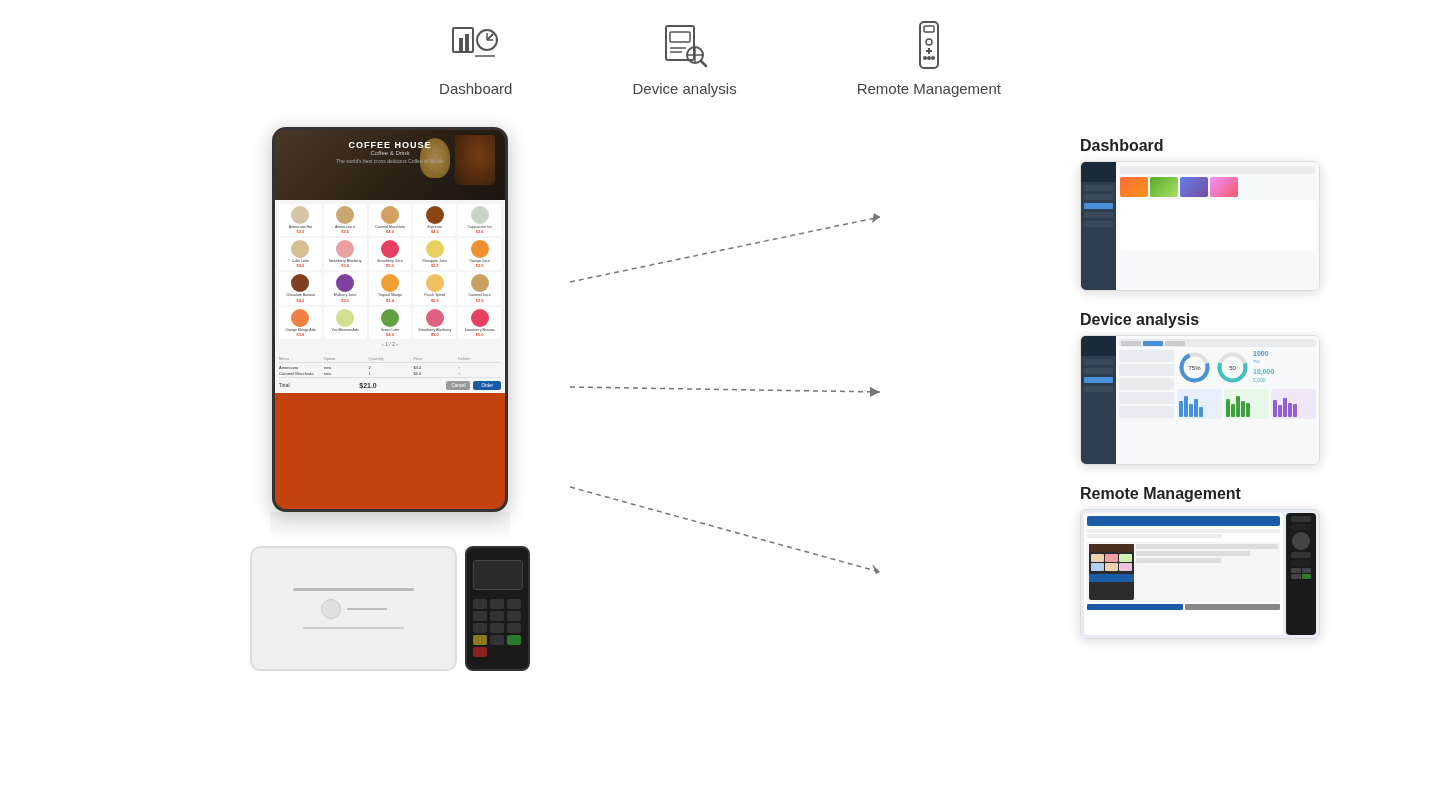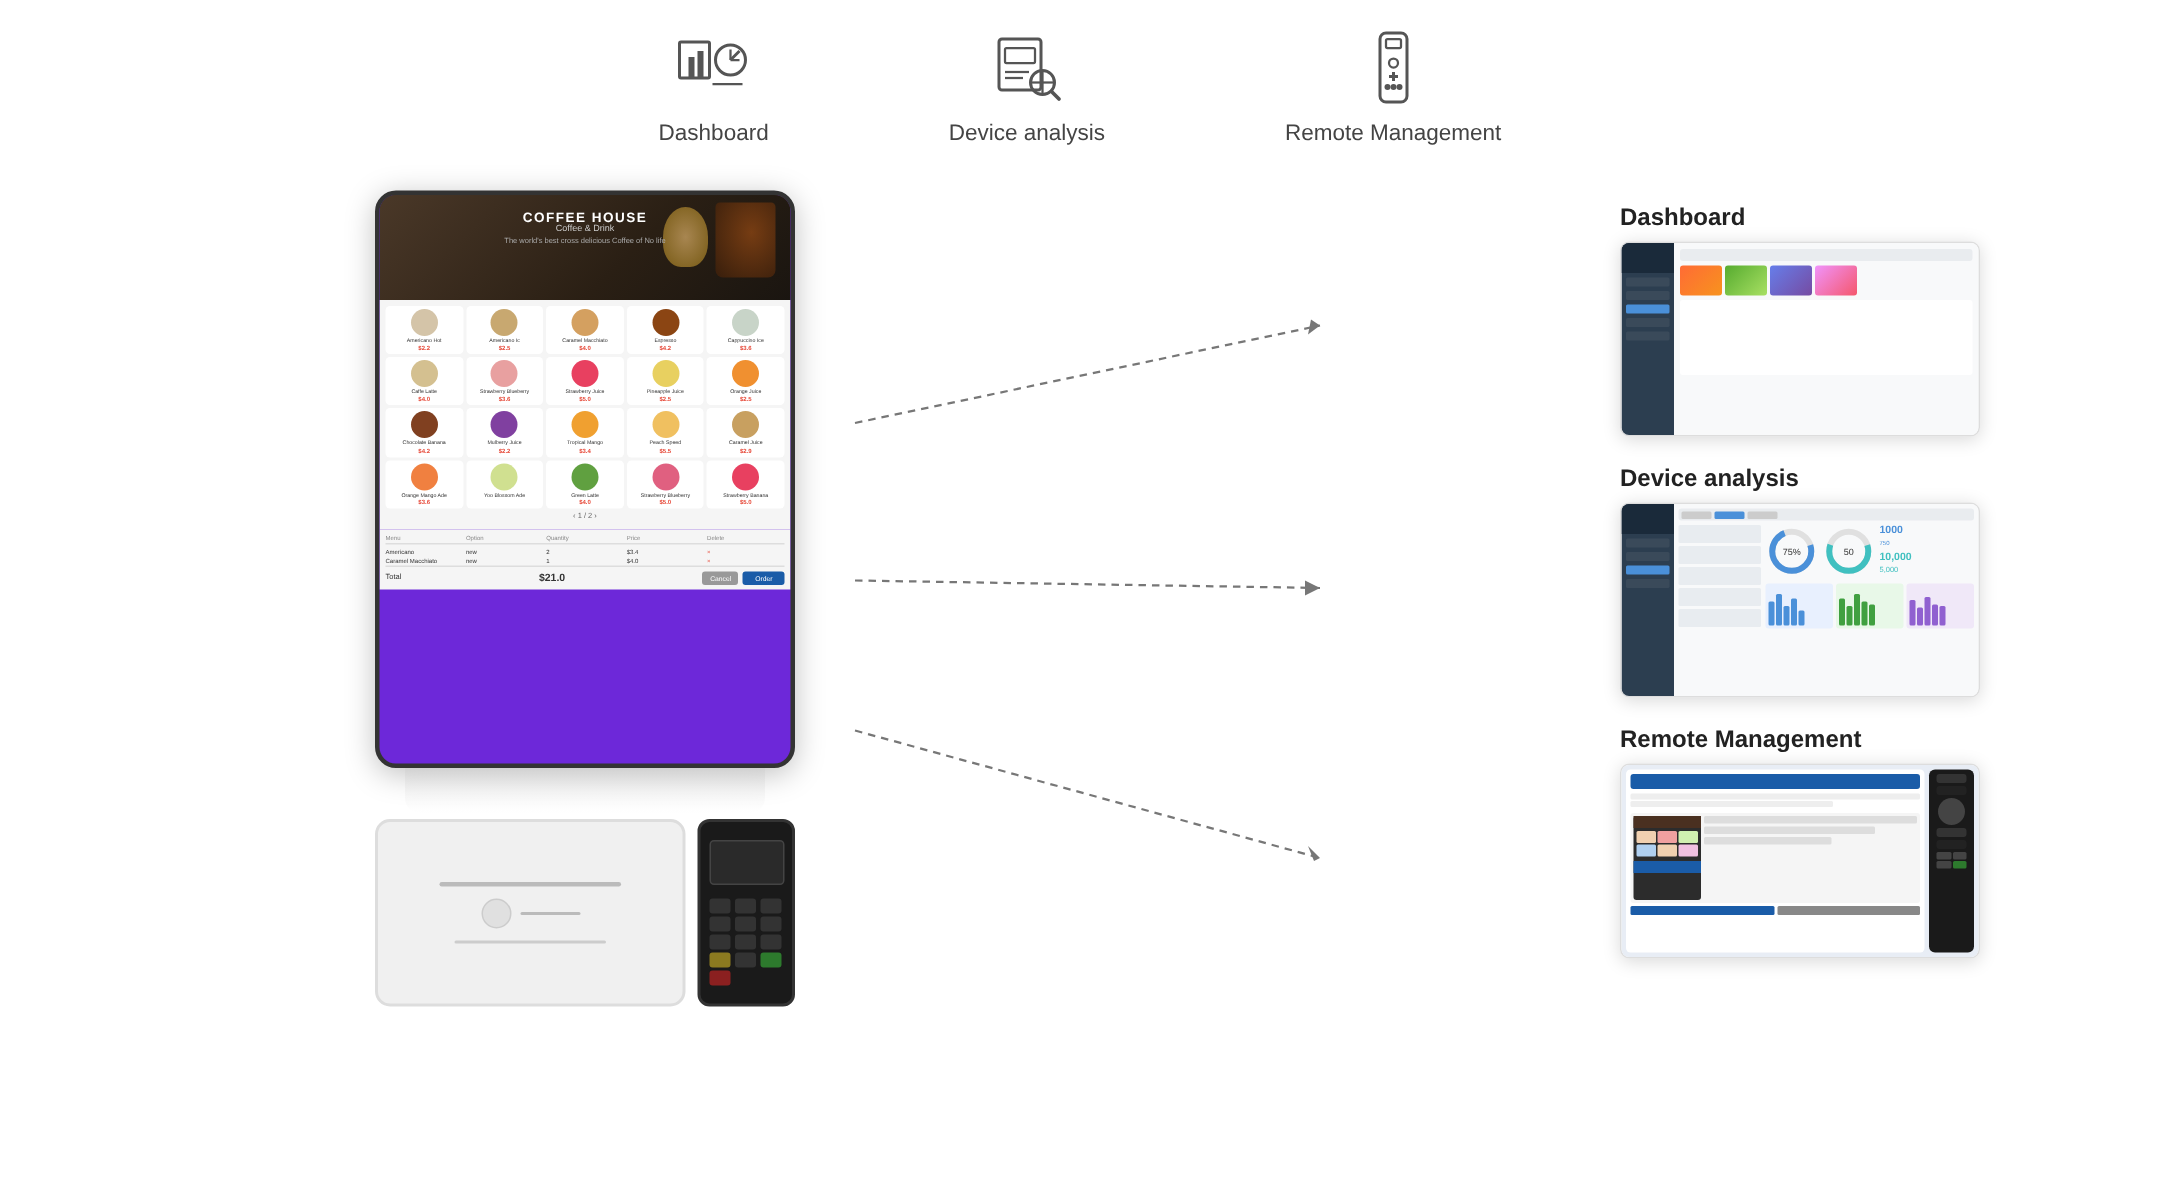--- a/index.html
+++ b/index.html
@@ -49,23 +49,23 @@
     .kiosk-wrapper {
       position: absolute;
       left: 250px;
       top: 0;
       display: flex;
       flex-direction: column;
       align-items: center;
     }
 
     .kiosk-screen {
-      width: 280px;
+      width: 236px;
       height: 385px;
-      background: #6d28d9;
+      background: #c2410c;
       border-radius: 14px;
       overflow: hidden;
       border: 3px solid #333;
       box-shadow: 0 4px 20px rgba(0,0,0,0.25);
     }
 
     .kiosk-header {
       background: linear-gradient(135deg, #2c2c2c 0%, #3a3020 100%);
       padding: 10px 10px 6px;
       text-align: center;

